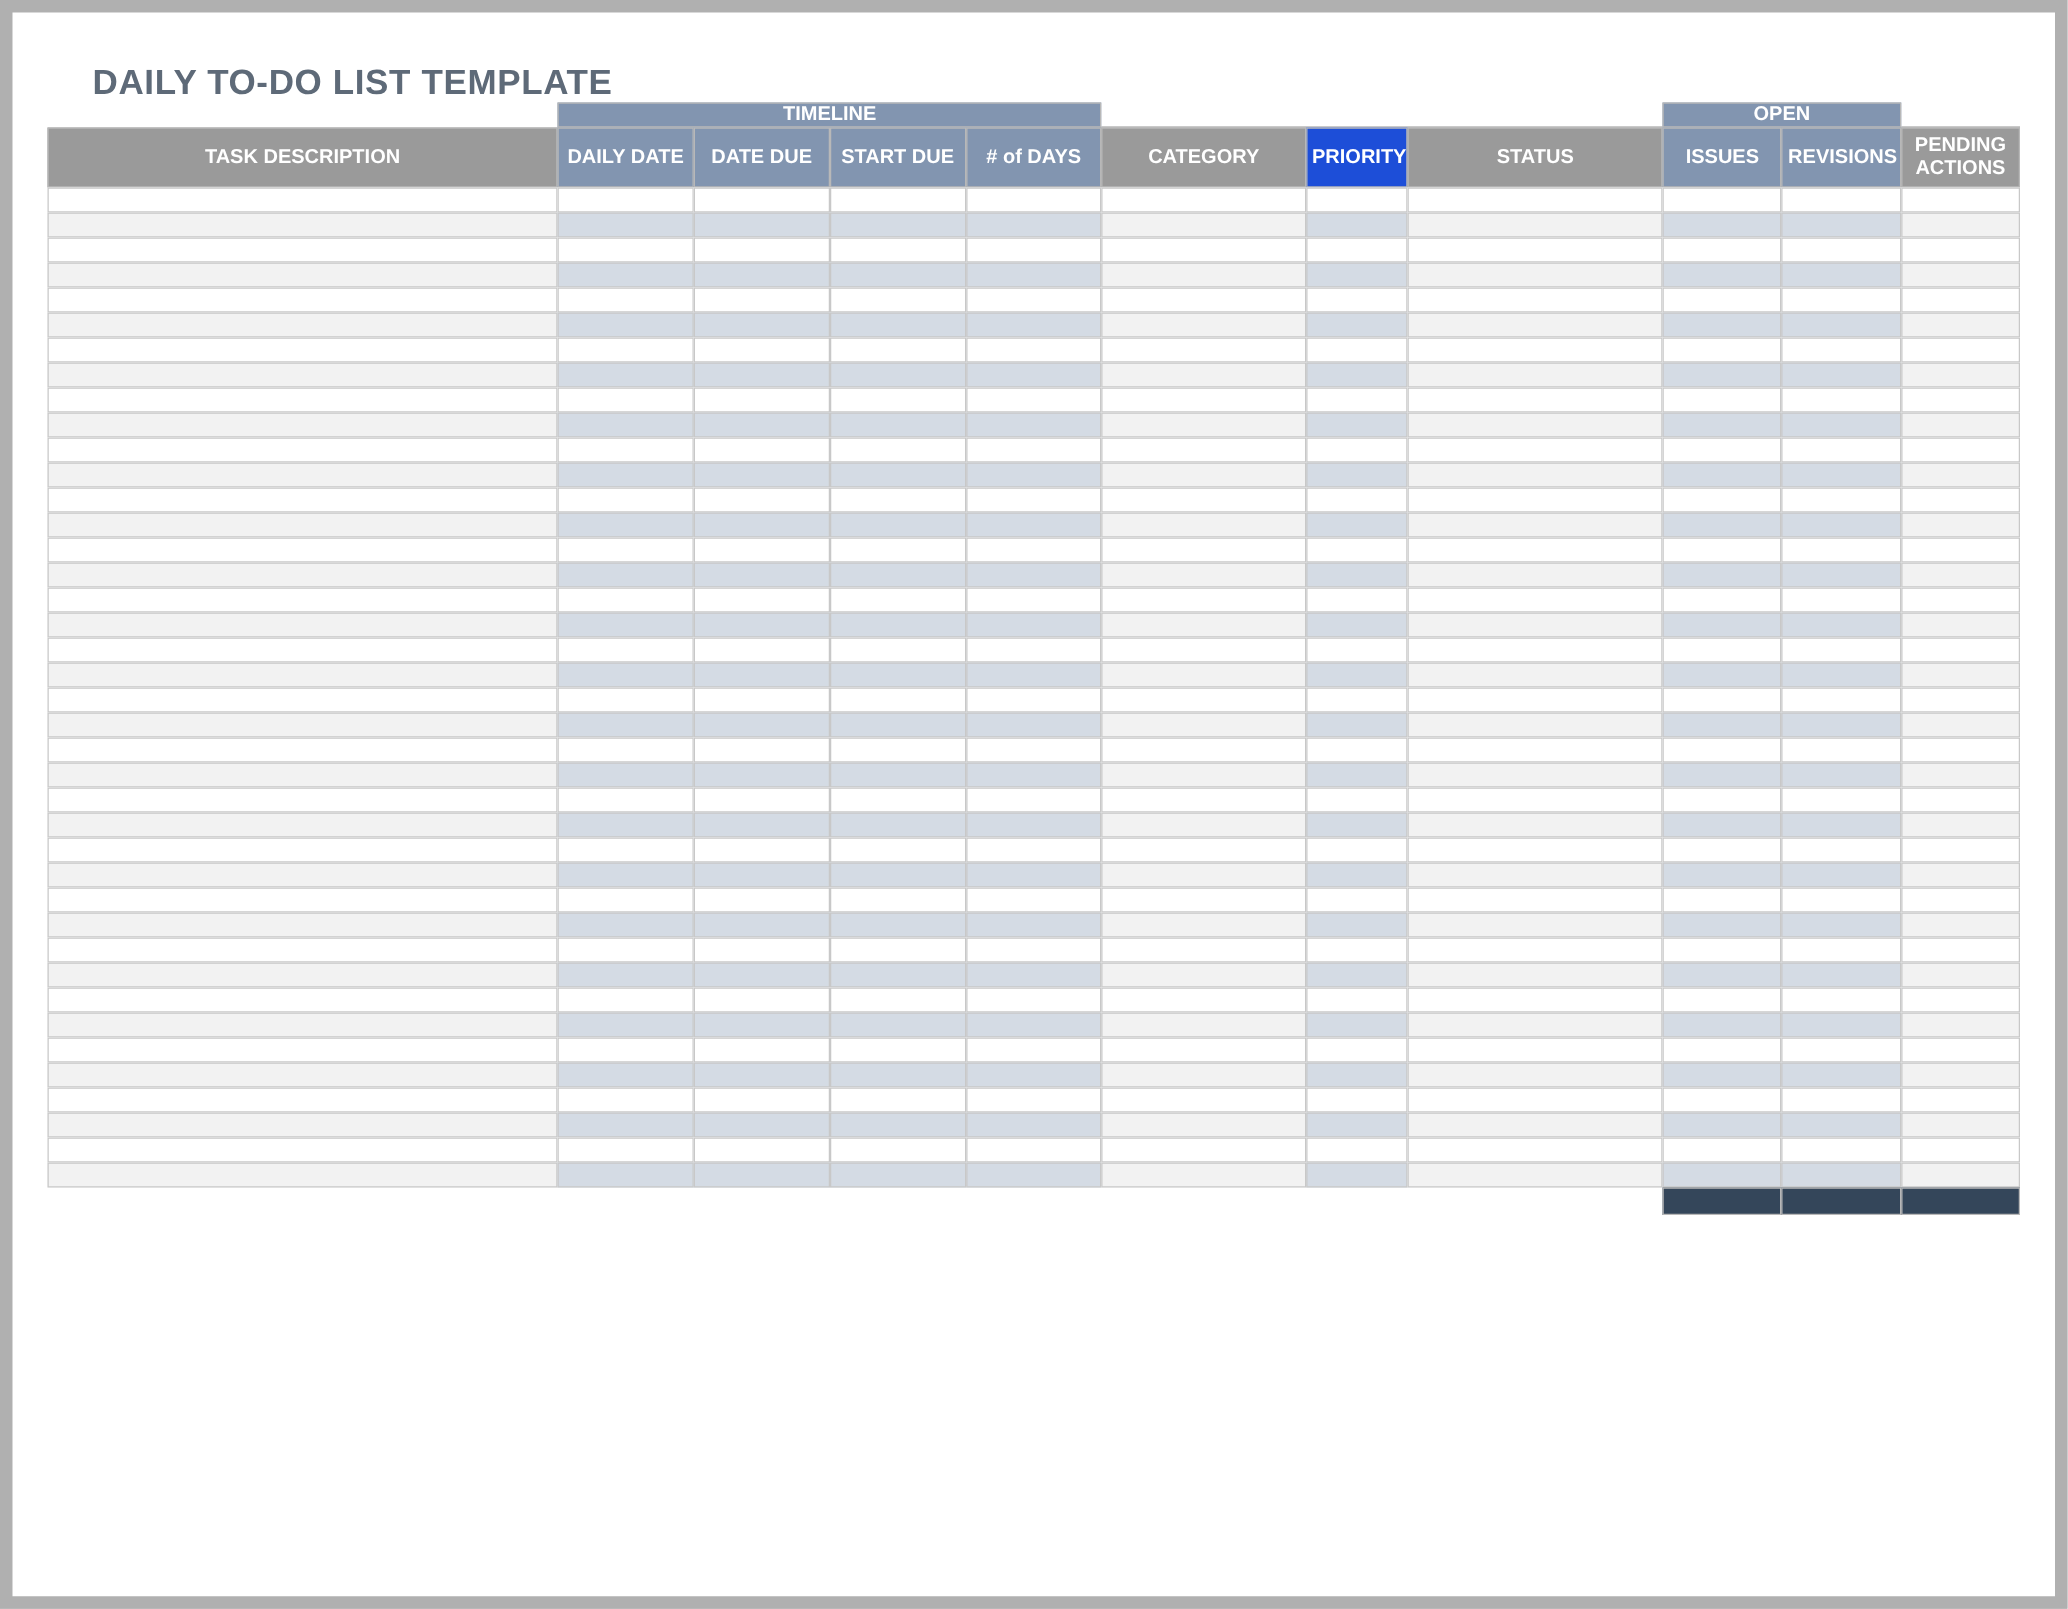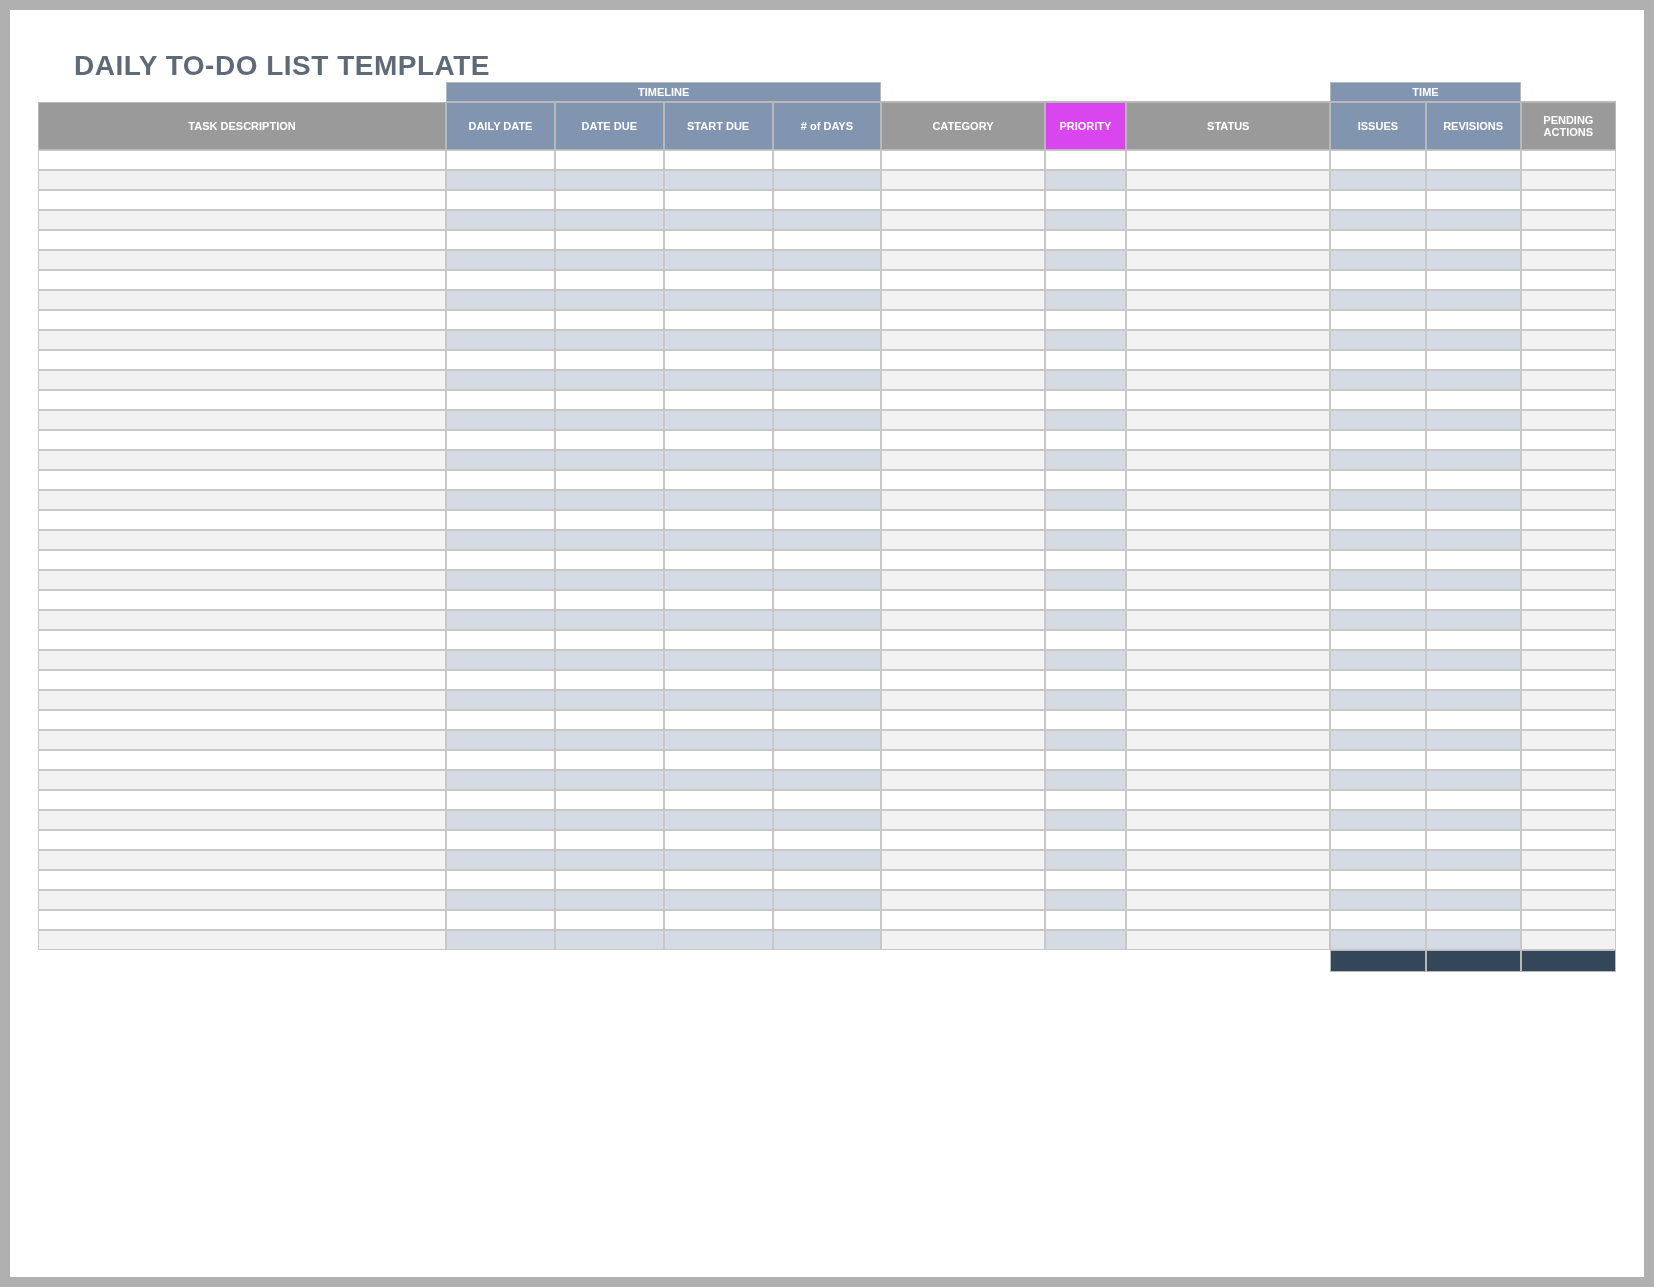--- a/index.html
+++ b/index.html
@@ -41,21 +41,21 @@
   col.c-tdue  { width: 80px; }
   col.c-days  { width: 80px; }
   col.c-cat   { width: 120px; }
   col.c-prio  { width: 60px; }
   col.c-stat  { width: 150px; }
   col.c-iss   { width: 70px; }
   col.c-rev   { width: 70px; }
   col.c-pend  { width: 70px; }
 
   th {
-    font-size: 11px;
+    font-size: 16px;
     font-weight: 700;
     color: #fff;
     text-align: center;
     vertical-align: middle;
     padding: 0 4px;
     border: 1px solid #b8b8b8;
     box-sizing: border-box;
     height: 20px;
   }
   th.row1 { height: 20px; }
@@ -63,21 +63,21 @@
 
   th.grp-blank { background: transparent; border: none; }
   th.grp-timeline { background: #8295b0; }
   th.grp-empty { background: transparent; border-left: none; border-right: none; border-top: none; border-bottom: 1px solid #b8b8b8; }
   th.grp-open { background: #8295b0; }
   th.grp-pend-blank { background: transparent; border-left:none; border-right:none; border-top:none;}
 
   th.h-desc  { background: #9a9a9a; }
   th.h-blue  { background: #8295b0; }
   th.h-grey  { background: #9a9a9a; }
-  th.h-dark  { background: #d946ef; }
+  th.h-dark  { background: #1d4ed8; }
 
   td {
     height: 20px;
     border: 1px solid #c8c8c8;
     box-sizing: border-box;
     padding: 0;
   }
   tr.light td.c-desc  { background: #ffffff; }
   tr.shade td.c-desc  { background: #f2f2f2; }
 
@@ -129,21 +129,21 @@
           <col class="c-stat">
         <col class="c-iss">
           <col class="c-rev">
           <col class="c-pend">
       </colgroup>
       <thead>
         <tr>
           <th class="row1 grp-blank"></th>
           <th class="row1 grp-timeline" colspan="4">TIMELINE</th>
           <th class="row1 grp-empty" colspan="3"></th>
-          <th class="row1 grp-open" colspan="2">TIME</th>
+          <th class="row1 grp-open" colspan="2">OPEN</th>
           <th class="row1 grp-pend-blank"></th>
         </tr>
         <tr>
           <th class="row2 h-desc">TASK DESCRIPTION</th>
           <th class="row2 h-blue">DAILY DATE</th>
           <th class="row2 h-blue">DATE DUE</th>
           <th class="row2 h-blue">START DUE</th>
           <th class="row2 h-blue"># of DAYS</th>
           <th class="row2 h-grey">CATEGORY</th>
           <th class="row2 h-dark">PRIORITY</th>

